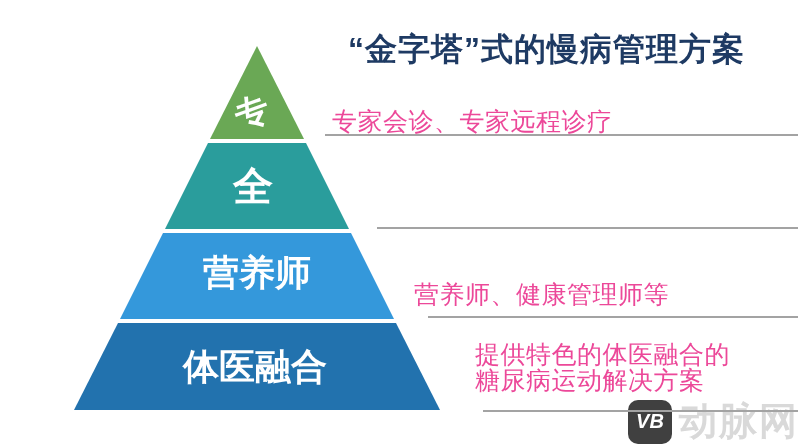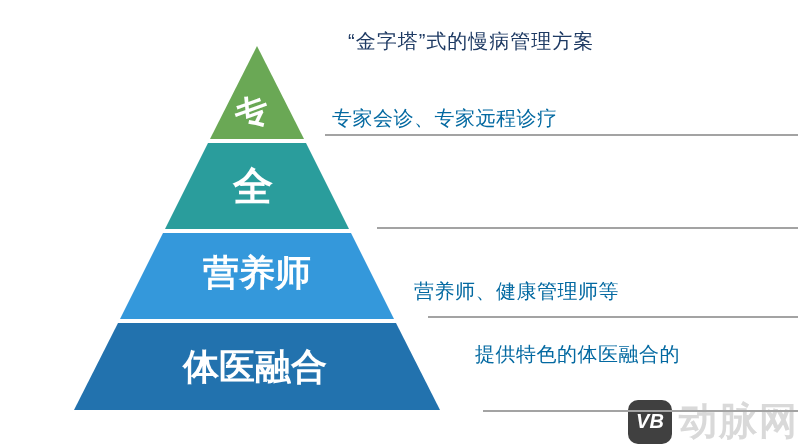--- a/index.html
+++ b/index.html
@@ -8,37 +8,37 @@
     position: relative;
     width: 801px;
     height: 444px;
     background: #ffffff;
     overflow: hidden;
   }
   .slide-title {
     position: absolute;
     left: 348px;
     top: 28px;
-    font-size: 20px;
-    font-weight: normal;
+    font-size: 32px;
+    font-weight: bold;
     color: #1e3a63;
     letter-spacing: 1px;
     white-space: nowrap;
   }
   .pyramid-svg { position: absolute; left: 0; top: 0; }
   .level-label {
     fill: #ffffff;
     font-weight: bold;
     text-anchor: middle;
     font-family: "Liberation Sans", sans-serif;
   }
   .desc {
     position: absolute;
-    color: #0369a1;
-    font-size: 20px;
+    color: #ec4899;
+    font-size: 25px;
     letter-spacing: 0.5px;
     white-space: nowrap;
   }
   .desc-multiline { line-height: 26px; }
   .underline {
     position: absolute;
     height: 2px;
     background: #a3a3a3;
   }
   .watermark {
@@ -92,20 +92,21 @@
   <div class="desc" style="left:332px; top:105px;">专家会诊、专家远程诊疗</div>
   <div class="underline" style="left:325px; top:134px; width:473px;"></div>
 
   <div class="underline" style="left:377px; top:227px; width:421px;"></div>
 
   <div class="desc" style="left:414px; top:278px;">营养师、健康管理师等</div>
   <div class="underline" style="left:428px; top:316px; width:370px;"></div>
 
   <div class="desc desc-multiline" style="left:475px; top:341px;">
     <div>提供特色的体医融合的</div>
+    <div>糖尿病运动解决方案</div>
   </div>
 
   <div class="watermark">
     <div class="wm-icon">VB</div>
     <div class="wm-text">动脉网</div>
   </div>
 
   <div class="underline" style="left:483px; top:410px; width:315px;"></div>
 
 </div>

